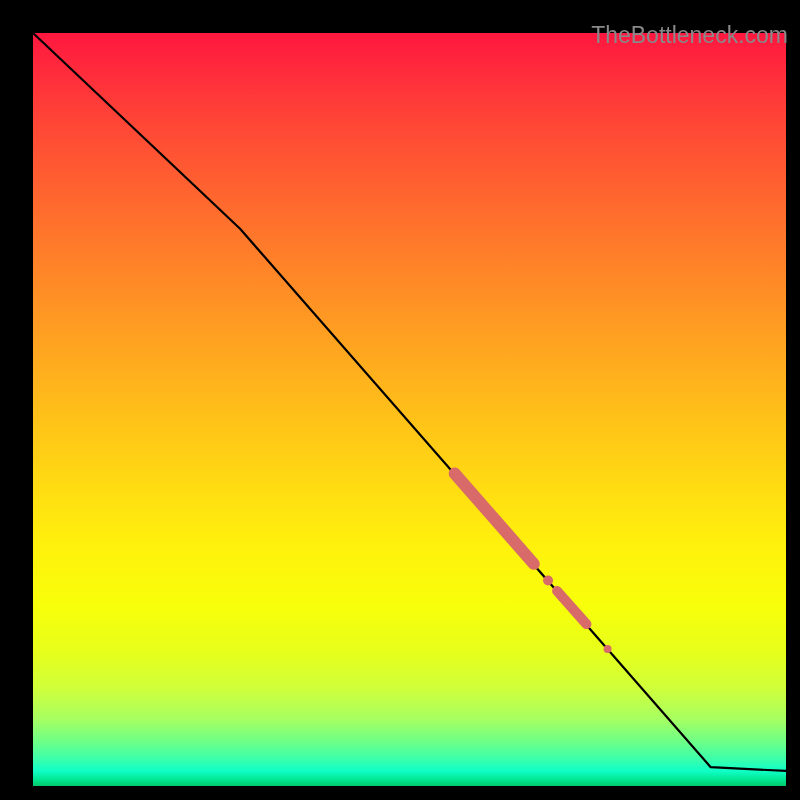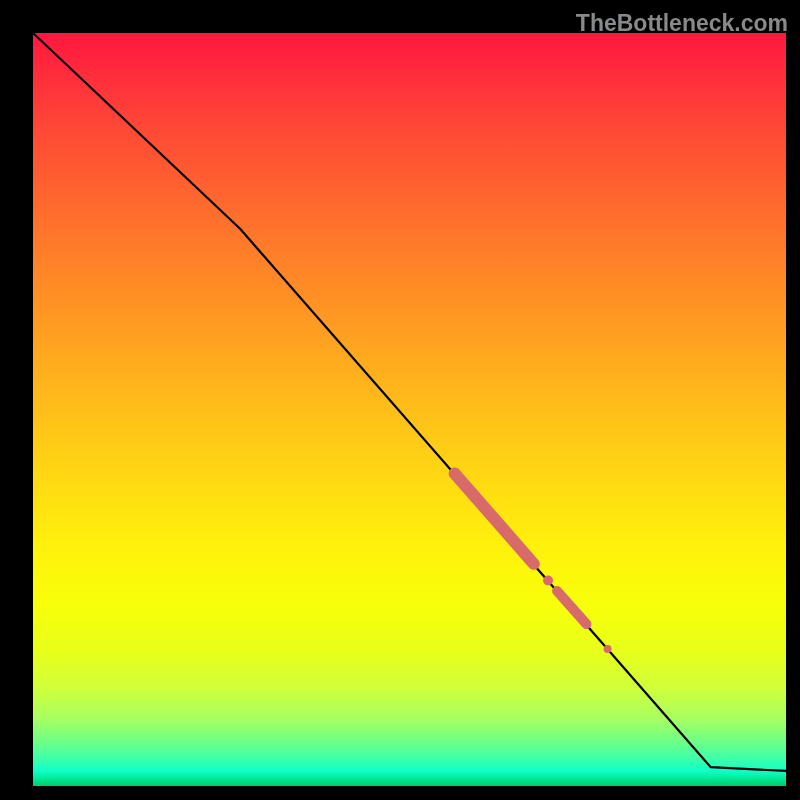--- a/index.html
+++ b/index.html
@@ -47,25 +47,25 @@
   svg.lines {
     position: absolute;
     left: 0;
     top: 0;
     width: 753px;
     height: 753px;
     overflow: visible;
   }
   .watermark {
     position: absolute;
-    top: 10px;
+    top: 22px;
     right: 12px;
     font-family: Arial, Helvetica, sans-serif;
     font-size: 23px;
-    font-weight: 700;
+    font-weight: 400;
     color: #88898a;
     letter-spacing: 0px;
     user-select: none;
   }
 </style>
 </head>
 <body>
 
 <div class="frame">
 

